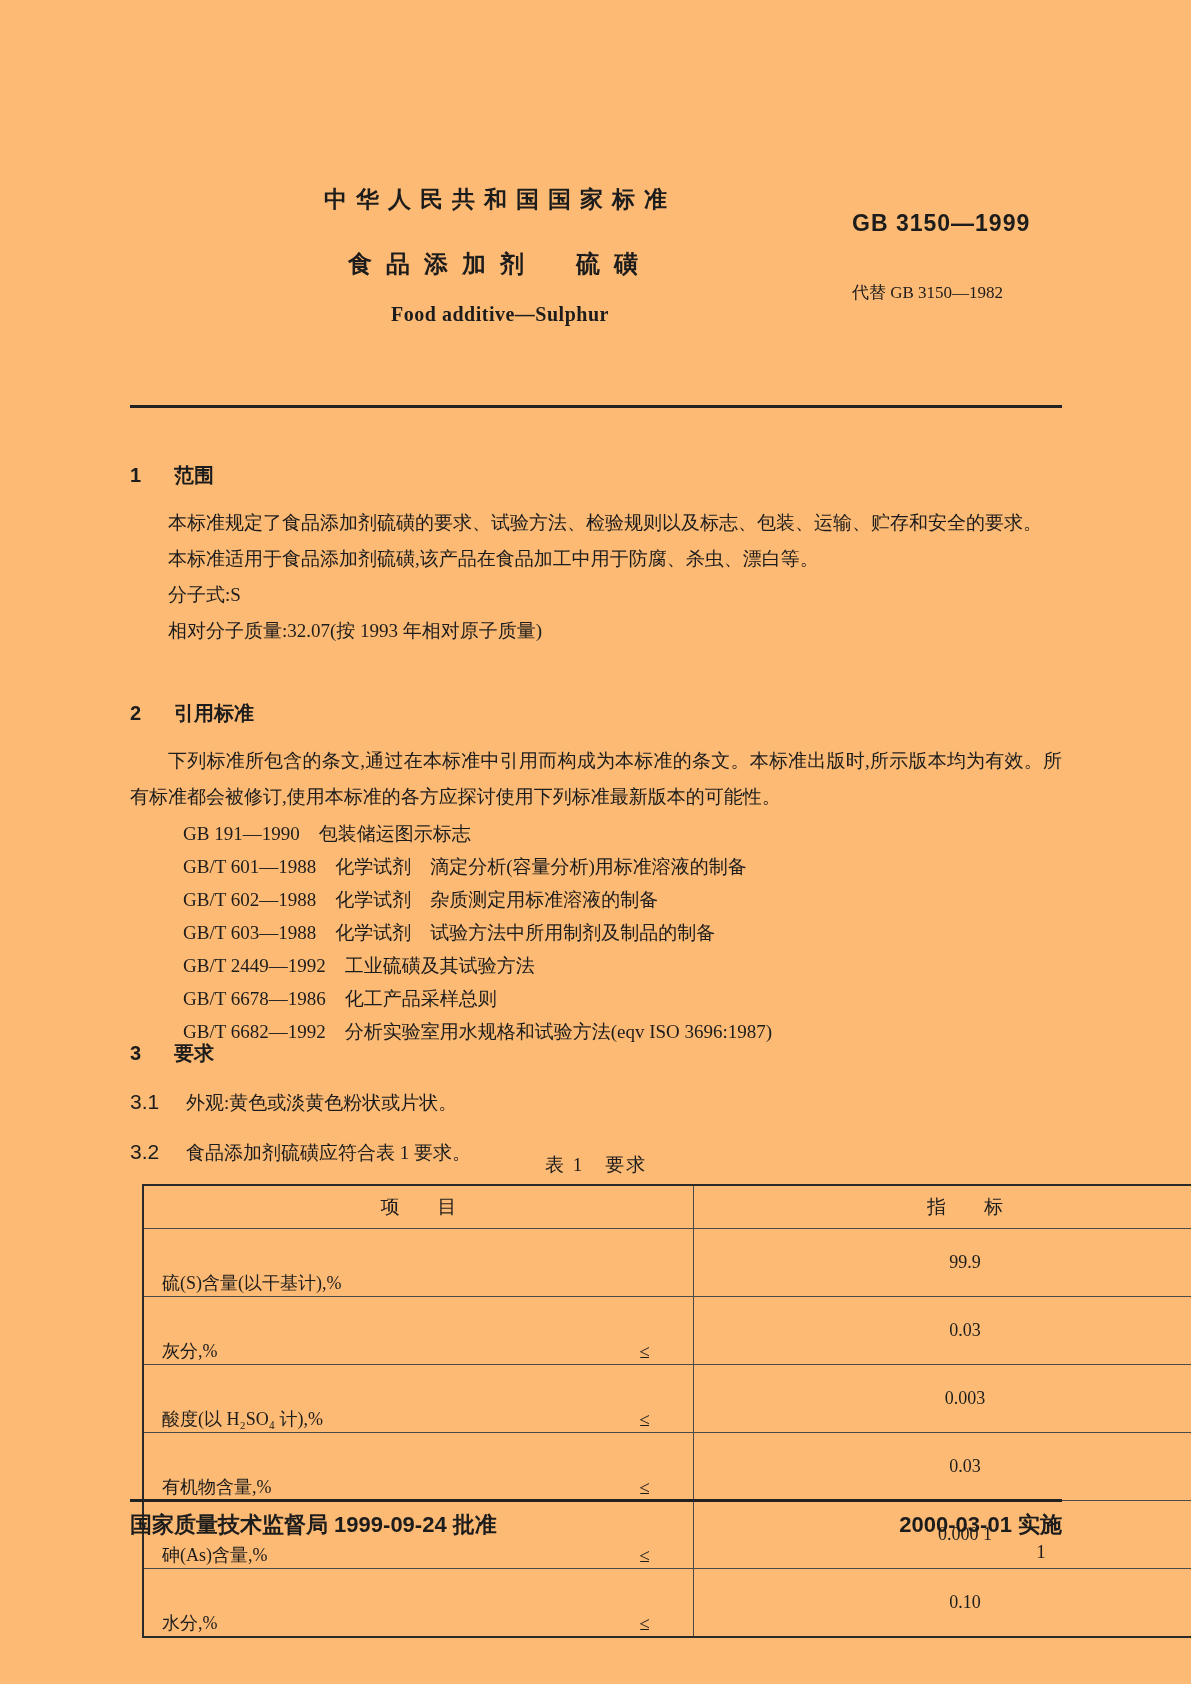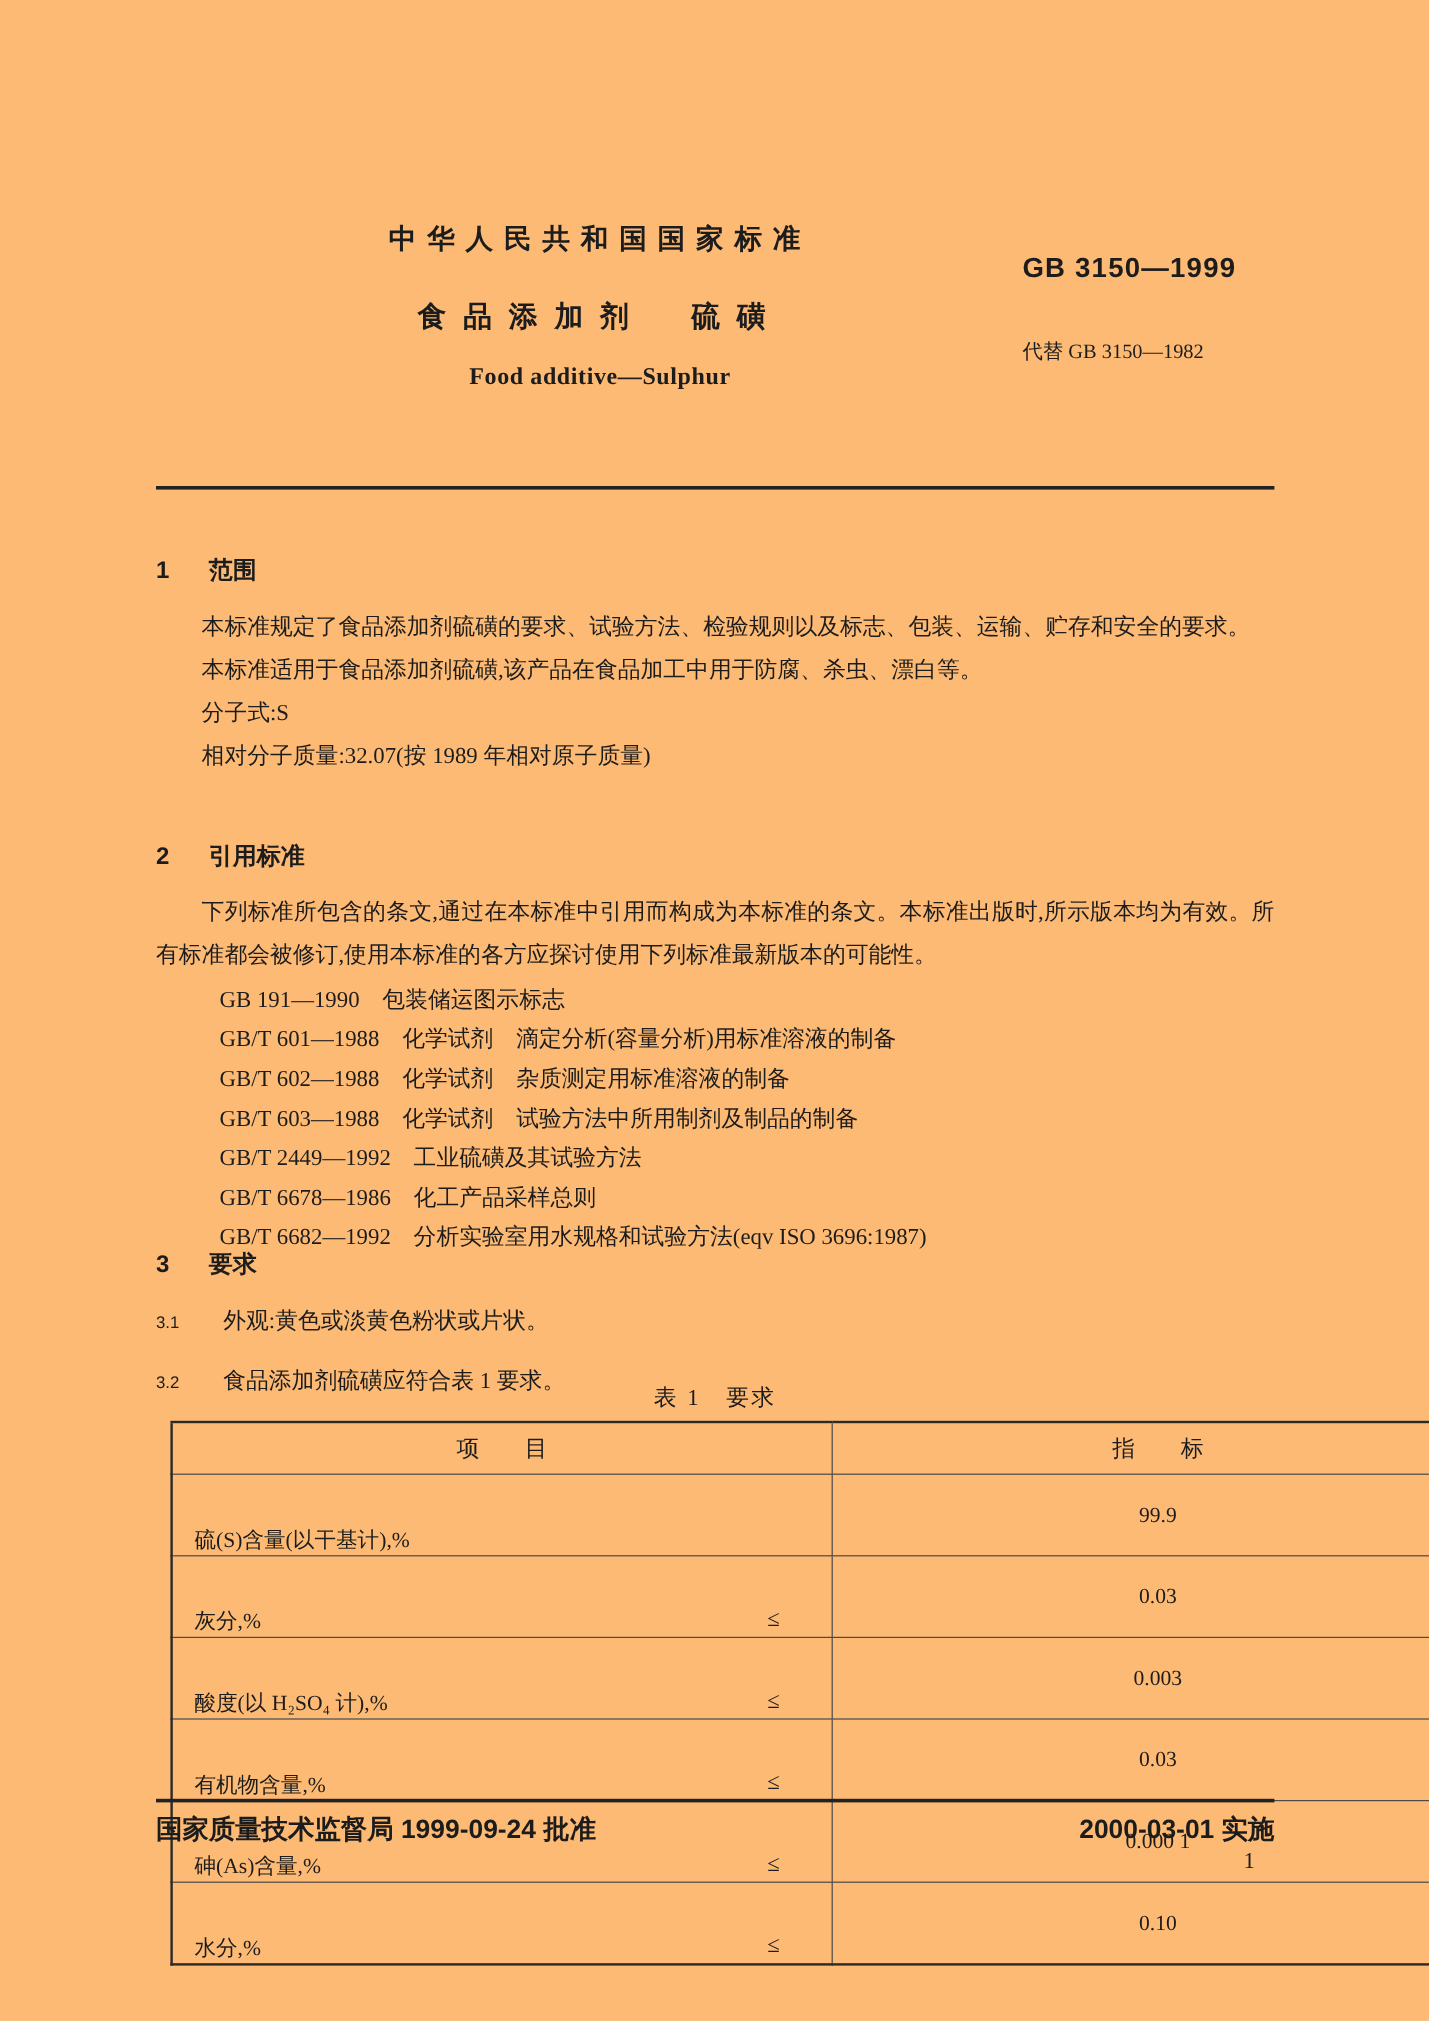--- a/index.html
+++ b/index.html
@@ -29,30 +29,30 @@
   .sec-h{font-family:"Liberation Sans", sans-serif;font-weight:bold;font-size:20px;margin:0 0 16px 0;}
   .sec-h .num{display:inline-block;min-width:22px;margin-right:22px;}
   .sec p{margin:0;font-size:19px;line-height:36px;text-align:justify;}
   .indent{text-indent:2em;}
   .sec1{top:462px;}
   .sec2{top:700px;}
   .refs{margin-top:2px;}
   .ref-line{padding-left:53px;font-size:19px;line-height:33px;}
   .sec3{top:1040px;}
   .clause{margin-top:12px;font-size:19px;line-height:37px;}
-  .clause .cnum{font-family:"Liberation Sans", sans-serif;font-size:14px;display:inline-block;min-width:34px;margin-right:22px;}
+  .clause .cnum{font-family:"Liberation Sans", sans-serif;font-size:21px;display:inline-block;min-width:34px;margin-right:22px;}
 
   
   .tbl-caption{position:absolute;left:130px;top:1152px;width:932px;text-align:center;font-size:19px;letter-spacing:2px;}
   .tbl-wrap{position:absolute;left:130px;top:1184px;width:1096px;padding-left:12px;}
   table.spec{width:100%;border-collapse:collapse;border:2px solid #2a2a2a;font-size:18px;}
   table.spec th{border:1px solid #4a4a4a;border-top:2px solid #2a2a2a;height:40px;font-weight:normal;font-size:19px;text-align:center;}
   table.spec td{border:1px solid #4a4a4a;height:36px;}
   td.item-cell{padding-left:18px;}
-  .item-inner{display:flex;justify-content:space-between;align-items:flex-start;margin-top:41px;}
+  .item-inner{display:flex;justify-content:space-between;align-items:flex-end;margin-top:41px;}
   .le-sym{margin-right:42px;font-size:19px;}
   td.value-cell{text-align:center;}
   col.c1{width:50.3%;}
 
   
   .foot-left{position:absolute;left:130px;top:1510px;font-family:"Liberation Sans", sans-serif;font-weight:bold;font-size:22px;}
   .foot-right{position:absolute;left:130px;top:1510px;width:932px;text-align:right;font-family:"Liberation Sans", sans-serif;font-weight:bold;font-size:22px;}
   .page-num{position:absolute;left:1026px;top:1541px;width:30px;text-align:center;font-size:19px;}
 </style>
 </head>
@@ -67,21 +67,21 @@
   <div class="hdr-center title-en" style="position:absolute;">Food additive—Sulphur</div>
   <div class="rule rule-top"></div>
 
   <div class="sec sec1">
     <h2 class="sec-h">
       <span class="num">1</span><span>范围</span>
     </h2>
     <p class="indent">本标准规定了食品添加剂硫磺的要求、试验方法、检验规则以及标志、包装、运输、贮存和安全的要求。</p>
     <p class="indent">本标准适用于食品添加剂硫磺,该产品在食品加工中用于防腐、杀虫、漂白等。</p>
     <p class="indent">分子式:S</p>
-    <p class="indent">相对分子质量:32.07(按 1989 年相对原子质量)</p>
+    <p class="indent">相对分子质量:32.07(按 1993 年相对原子质量)</p>
   </div>
 
   <div class="sec sec2">
     <h2 class="sec-h">
       <span class="num">2</span><span>引用标准</span>
     </h2>
     <p class="indent">下列标准所包含的条文,通过在本标准中引用而构成为本标准的条文。本标准出版时,所示版本均为有效。所有标准都会被修订,使用本标准的各方应探讨使用下列标准最新版本的可能性。</p>
     <div class="refs">
       <div class="ref-line">GB 191—1990　包装储运图示标志</div>
       <div class="ref-line">GB/T 601—1988　化学试剂　滴定分析(容量分析)用标准溶液的制备</div>

